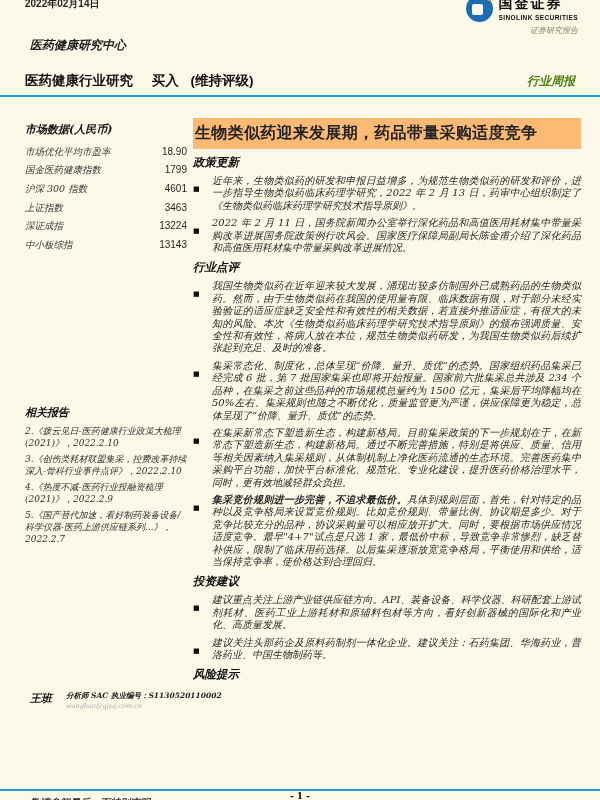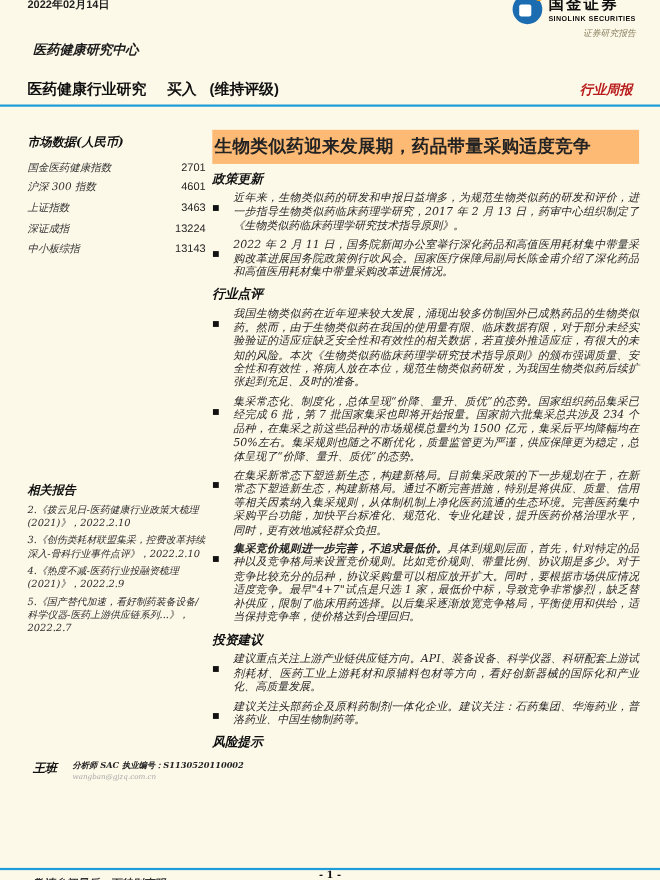--- a/index.html
+++ b/index.html
@@ -13,31 +13,31 @@
   .logo-core{position:absolute;left:6px;top:9px;width:11px;height:11px;background:#fff;border-radius:2px;}
   .logo-dot{position:absolute;right:-1px;top:-2px;width:8px;height:8px;background:#f2a41c;border-radius:50%;}
   .brand-cn{font:bold 14px "Liberation Sans",sans-serif;letter-spacing:2px;color:#0e0e0e;}
   .brand-en{font:bold 6.5px "Liberation Sans",sans-serif;letter-spacing:0.4px;color:#0e0e0e;margin-top:1px;}
   .brand-type{text-align:right;font:italic 8px "DejaVu Serif",serif;color:#8b8261;margin-top:3px;}
   .center-name{position:absolute;top:37px;left:30px;font:italic bold 12px "DejaVu Serif",serif;color:#1c1c1c;}
   .header-row{position:absolute;top:72px;left:25px;right:25px;display:flex;justify-content:space-between;align-items:flex-end;}
   .header-left{font:bold 13.5px "Liberation Sans",sans-serif;color:#101010;}
   .rating{margin-left:15px;}
   .rating-note{margin-left:8px;}
-  .header-right{font:italic bold 12px "DejaVu Serif",serif;color:#b91c1c;}
+  .header-right{font:italic bold 12px "DejaVu Serif",serif;color:#4d7c0f;}
   .rule{position:absolute;left:0;right:0;height:2px;background:#1c9cd8;}
   .rule-top{top:95px;}
   .rule-bottom{top:789px;}
   
   .sidebar{position:absolute;left:25px;top:122px;width:162px;}
   .panel-title{font:italic bold 11px "DejaVu Serif",serif;color:#111;margin:0 0 6px;}
   .mrow{display:flex;justify-content:space-between;align-items:baseline;padding:2.8px 0;}
   .mlabel{font:italic 9.5px "DejaVu Serif",serif;color:#333;}
   .mval{font:10px "Liberation Sans",sans-serif;color:#1f1f1f;}
-  .reports{position:absolute;top:283px;left:0;width:162px;margin-top:33px;}
+  .reports{position:absolute;top:283px;left:0;width:162px;}
   .report-item{font:italic 9px "DejaVu Serif",serif;color:#2e2e2e;line-height:11.8px;margin:0 0 4.5px;text-align:left;}
   
   .main{position:absolute;left:193px;top:118px;width:388px;}
   .title{background:#fdba74;font:bold 16px "Liberation Sans",sans-serif;color:#232323;
          letter-spacing:0.3px;margin:0 0 6px;padding:5px 4px 5px 2px;}
   .sec h2{font:italic bold 11.5px "DejaVu Serif",serif;color:#0f0f0f;margin:6px 0 5px;}
   .bullet{display:flex;margin:0 0 5px;}
   .sq{flex:0 0 auto;width:19px;padding-top:1px;color:#111;}
   .sq::before{content:"■";font-size:7px;font-style:normal;}
   .bullet p{margin:0;font:italic 10px "DejaVu Serif",serif;line-height:12.4px;color:#262626;text-align:justify;}
@@ -81,22 +81,26 @@
     </div>
     <div class="header-right">行业周报</div>
   </div>
 
   <div class="rule rule-top"></div>
 
   <aside class="sidebar">
     <section>
       <h3 class="panel-title">市场数据(人民币)</h3>
       <div class="mrow">
+        <span class="mlabel">市场优化平均市盈率</span>
+        <span class="mval">18.90</span>
+      </div>
+      <div class="mrow">
         <span class="mlabel">国金医药健康指数</span>
-        <span class="mval">2701</span>
+        <span class="mval">1799</span>
       </div>
       <div class="mrow">
         <span class="mlabel">沪深 300 指数</span>
         <span class="mval">4601</span>
       </div>
       <div class="mrow">
         <span class="mlabel">上证指数</span>
         <span class="mval">3463</span>
       </div>
       <div class="mrow">
@@ -118,21 +122,21 @@
     </section>
   </aside>
 
   <main class="main">
     <h1 class="title">生物类似药迎来发展期，药品带量采购适度竞争</h1>
 
     <section class="sec">
       <h2>政策更新</h2>
       <div class="bullet">
         <span class="sq"></span>
-        <p><b></b><span>近年来，生物类似药的研发和申报日益增多，为规范生物类似药的研发和评价，进一步指导生物类似药临床药理学研究，2017 年 2 月 13 日，药审中心组织制定了《生物类似药临床药理学研究技术指导原则》。</span></p>
+        <p><b></b><span>近年来，生物类似药的研发和申报日益增多，为规范生物类似药的研发和评价，进一步指导生物类似药临床药理学研究，2022 年 2 月 13 日，药审中心组织制定了《生物类似药临床药理学研究技术指导原则》。</span></p>
       </div>
       <div class="bullet">
         <span class="sq"></span>
         <p><b></b><span>2022 年 2 月 11 日，国务院新闻办公室举行深化药品和高值医用耗材集中带量采购改革进展国务院政策例行吹风会。国家医疗保障局副局长陈金甫介绍了深化药品和高值医用耗材集中带量采购改革进展情况。</span></p>
       </div>
     </section>
 
     <section class="sec">
       <h2>行业点评</h2>
       <div class="bullet">

